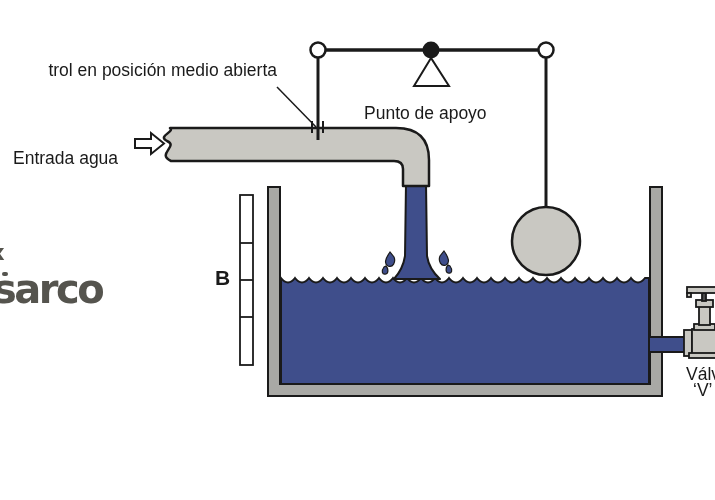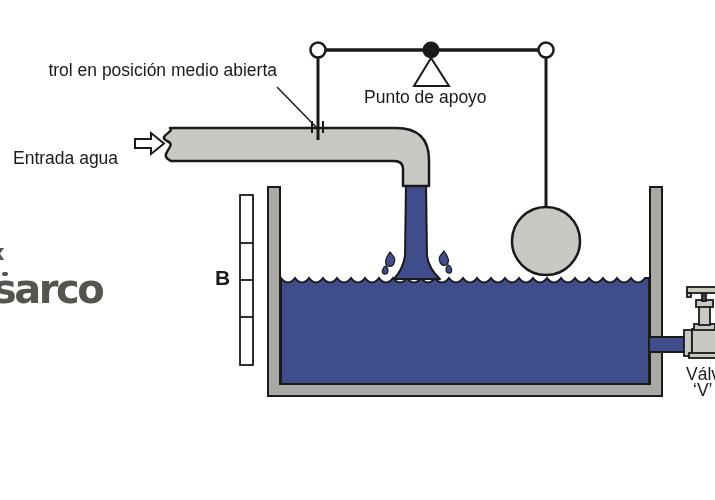--- a/index.html
+++ b/index.html
@@ -14,21 +14,21 @@
   #diagram-svg{position:absolute;left:0;top:0;}
   .lbl{
     position:absolute;
     font-size:17.5px;
     line-height:1.1;
     white-space:nowrap;
     color:#1a1a1a;
   }
   .lbl-valve-position{top:61px;right:438px;}
   .lbl-entrada{top:149px;left:13px;}
-  .lbl-punto{top:88px;left:364px;}
+  .lbl-punto{top:104px;left:364px;}
   .lbl-b{top:266px;left:215px;font-size:21px;font-weight:bold;}
   .lbl-valv1{top:365px;left:686px;}
   .lbl-valv2{top:381px;left:693px;}
   .logo{
     position:absolute;left:-7px;top:269px;
     font-family:"DejaVu Sans", sans-serif;
     font-weight:bold;font-size:40px;letter-spacing:-2.5px;
     color:#55544E;line-height:1;
   }
   .logo-frag{

